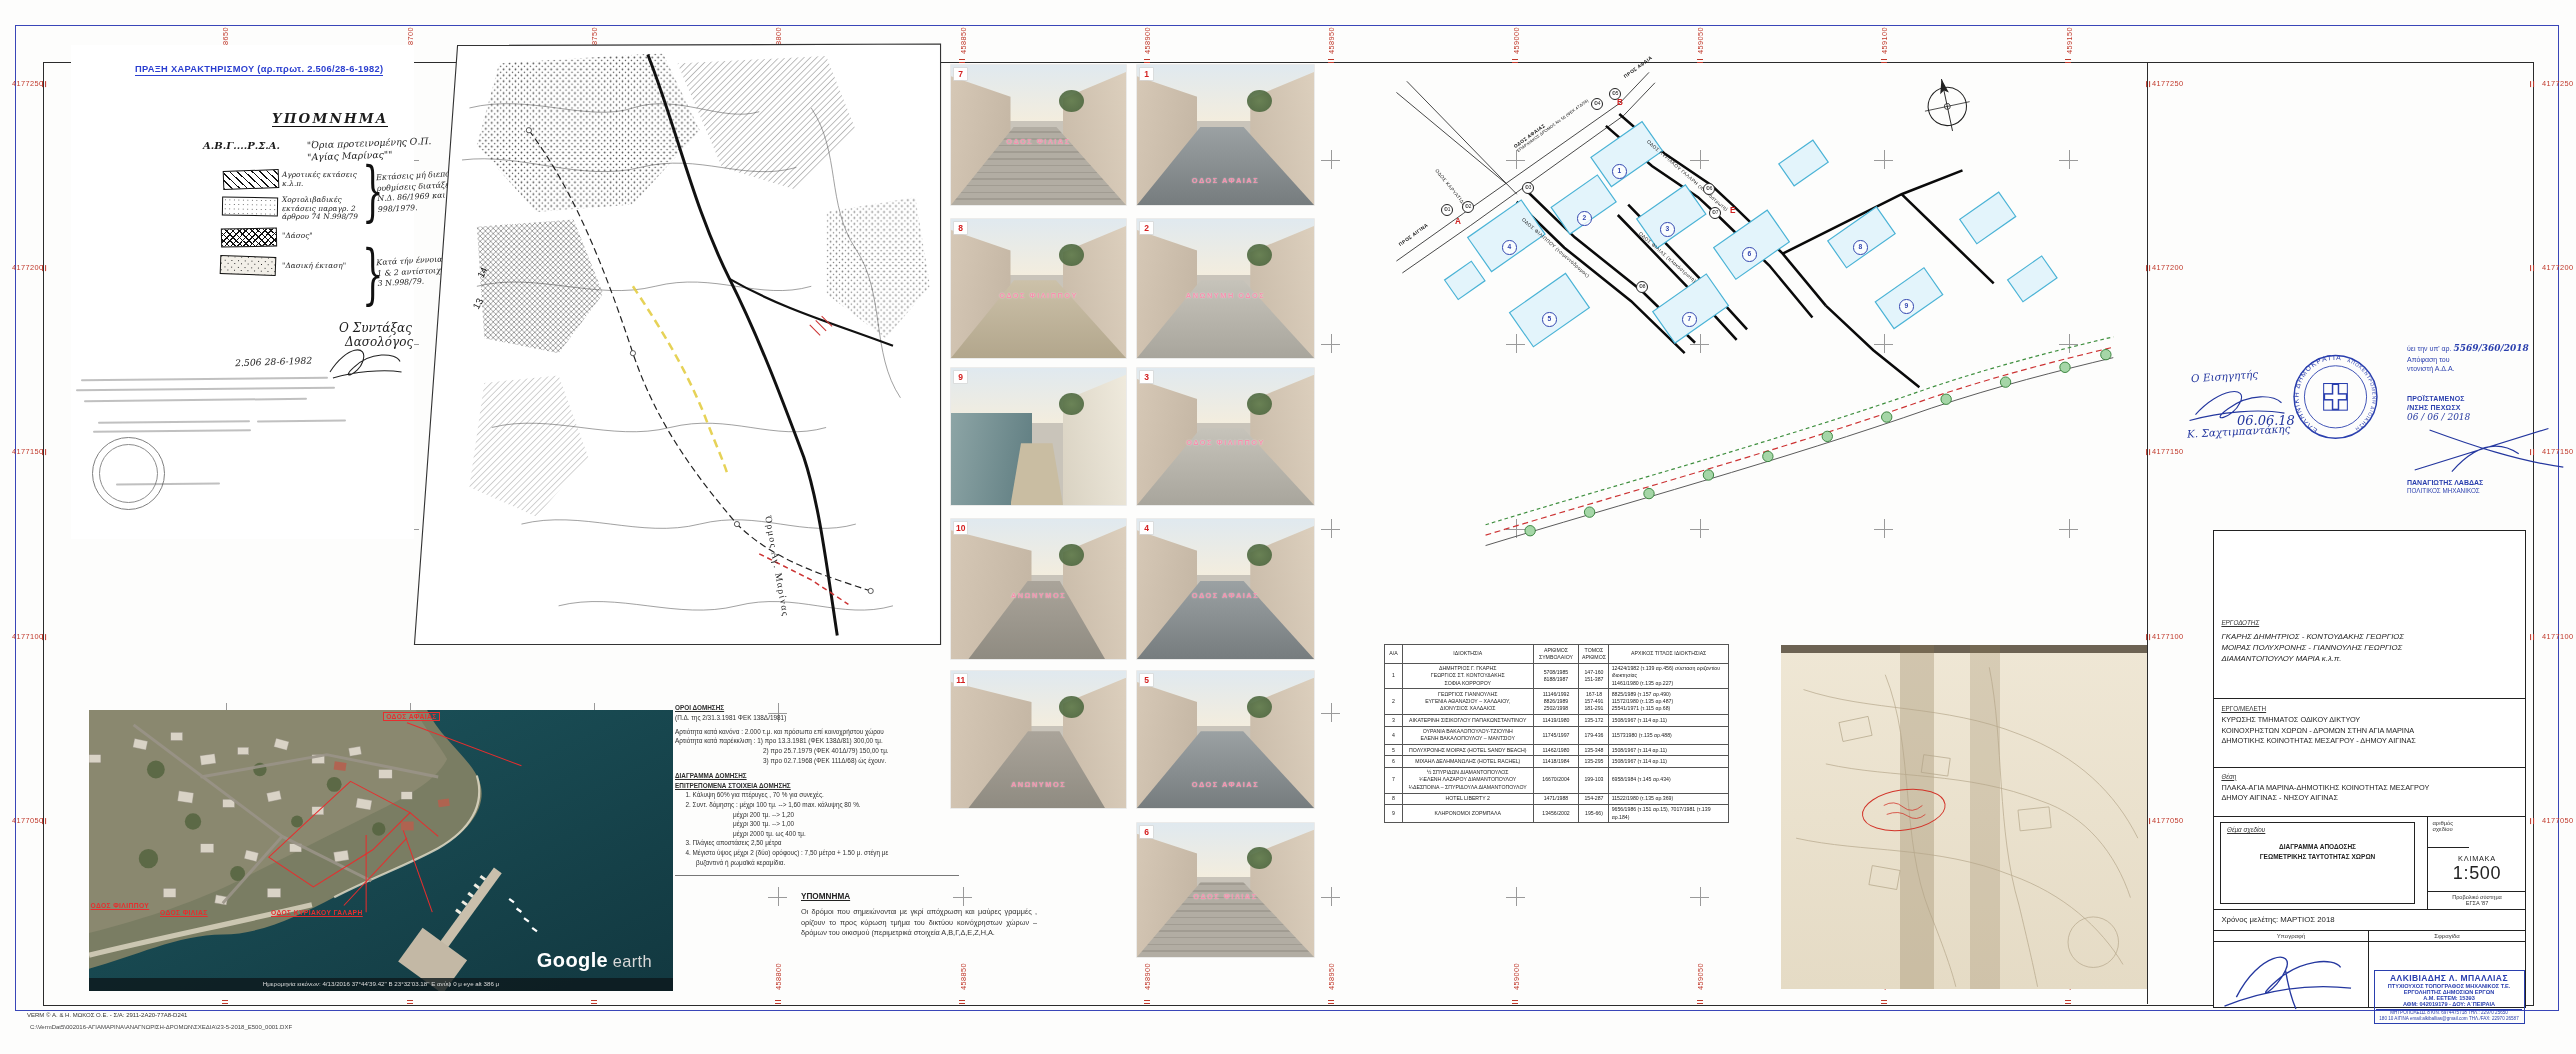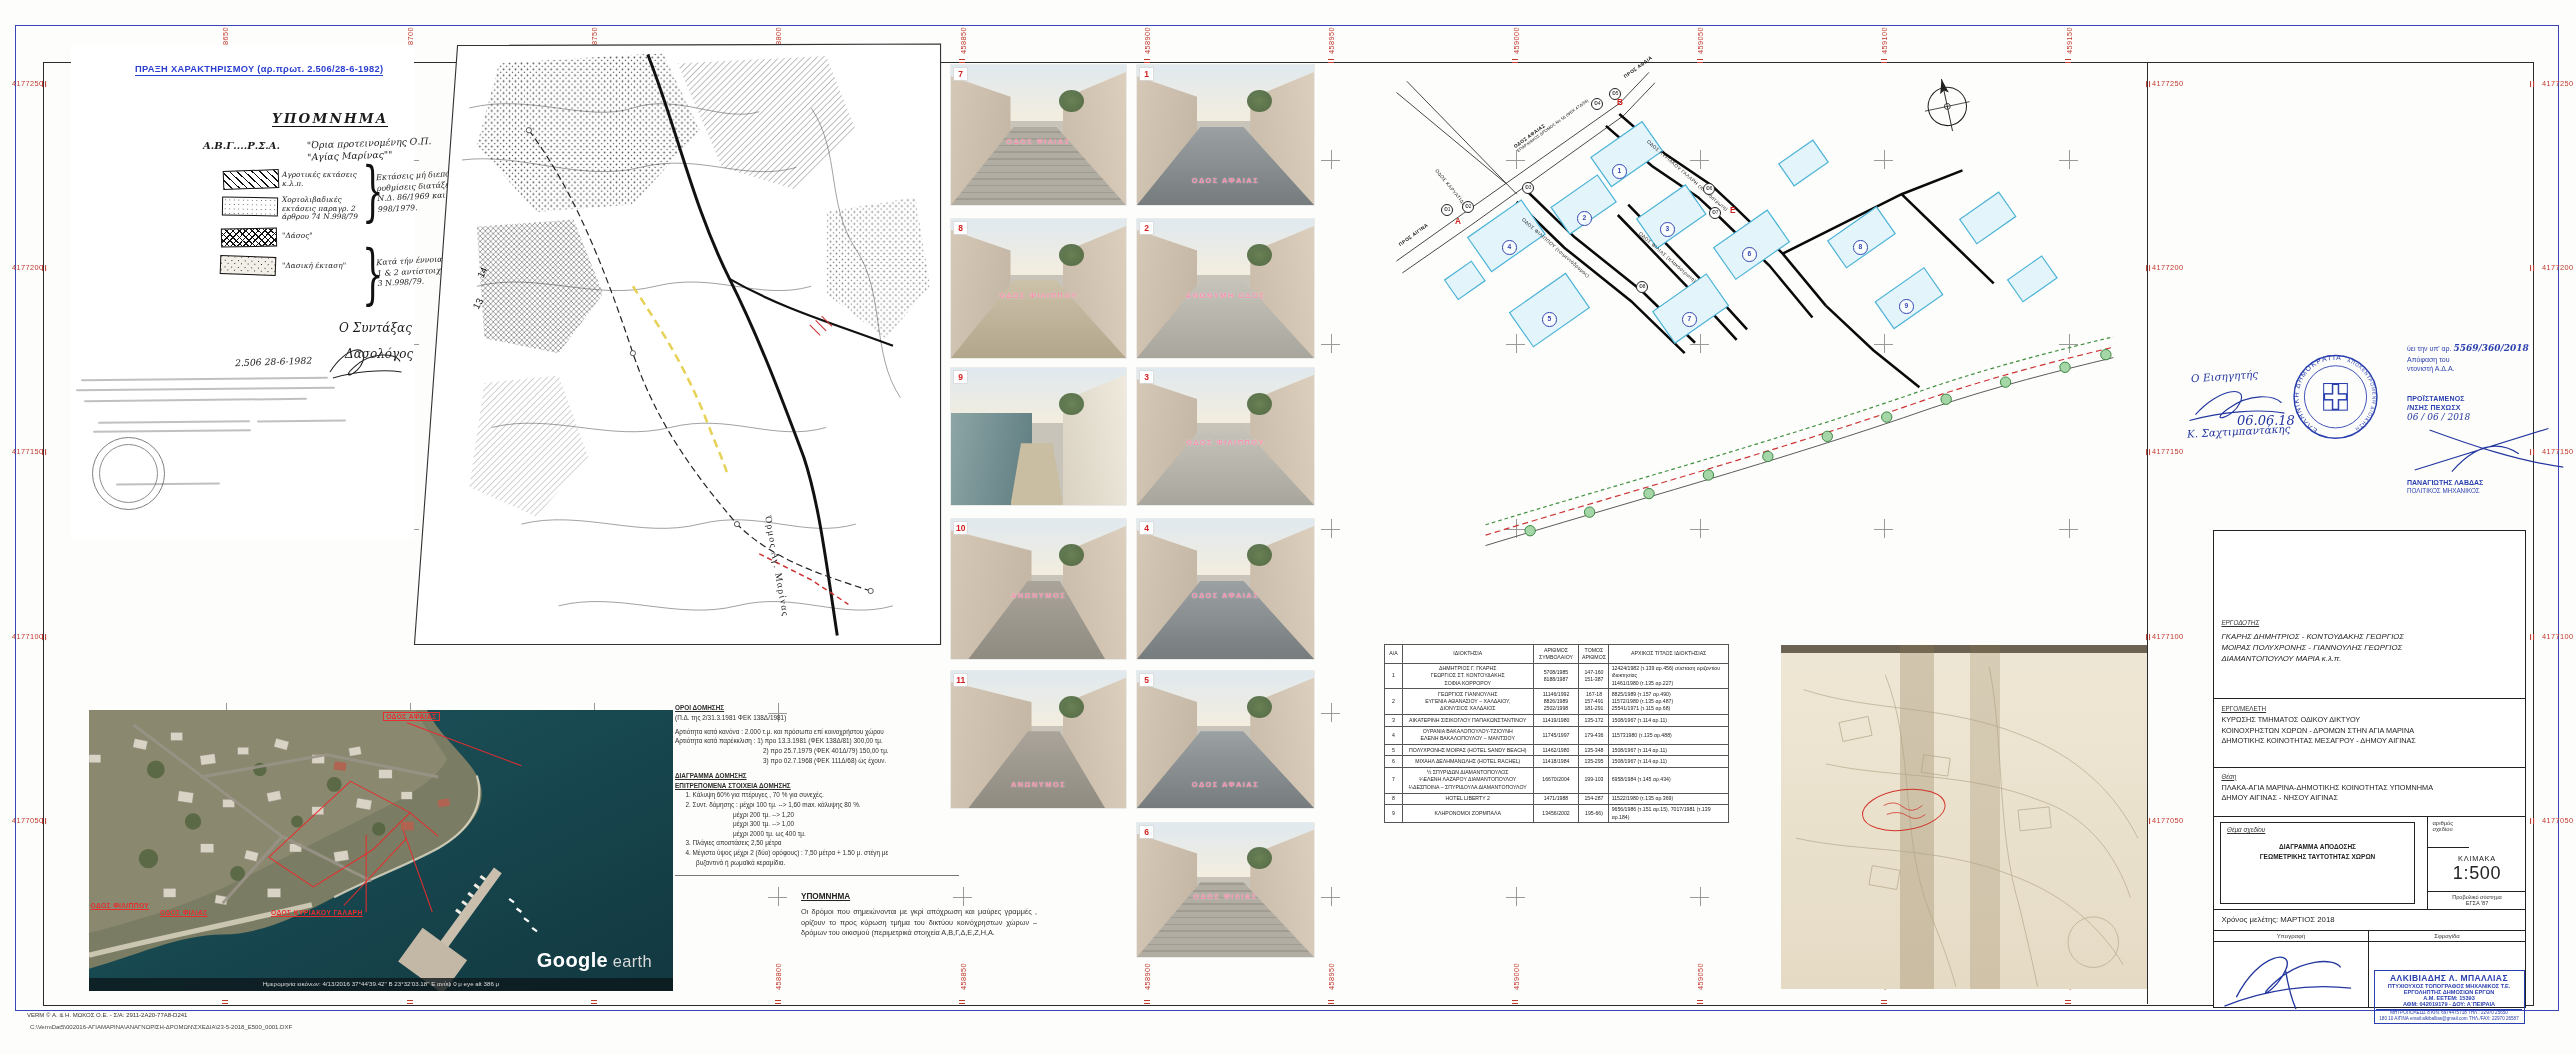--- a/index.html
+++ b/index.html
@@ -294,21 +294,21 @@
 
     <div class="swatch" style="left:149px;top:211px;transform:rotate(2deg);background:radial-gradient(#222 18%,transparent 19%) 0.7px 0.7px/6.7px 6.7px,radial-gradient(#222 14%,transparent 15%) 3.7px 3.7px/6.7px 6.7px,#f2efe8;"></div>
     <div class="abs hand sw-label" style="left:211px;top:217px;">"Δασική έκταση"</div>
 
     <div class="fd-brace" style="left:291px;top:125px;">}</div>
     <div class="abs hand fd-note" style="left:306px;top:125px;">Εκτάσεις μή διεπόμενες από ρυθμίσεις διατάξεων του Ν.Δ. 86/1969 και Ν. 998/1979.</div>
     <div class="fd-brace" style="left:291px;top:208px;">}</div>
     <div class="abs hand fd-note" style="left:306px;top:210px;">Κατά τήν έννοια τών παραγρ. 1 &amp; 2 αντίστοιχα του άρθρου 3 Ν.998/79.</div>
 
     <div class="abs hand fd-sig" style="left:268px;top:276px;">Ο Συντάξας</div>
-    <div class="abs hand fd-sig" style="left:274px;top:302px;font-style:italic;">Δασολόγος</div>
+    <div class="abs hand fd-sig" style="left:274px;top:290px;font-style:italic;">Δασολόγος</div>
     <svg class="abs" style="left:253px;top:297px;" width="82" height="42" viewBox="0 0 110 56">
       <path d="M8,40 C30,5 60,2 52,26 C46,44 20,52 40,34 C62,12 96,14 102,26 M12,48 C40,40 78,36 104,40" fill="none" stroke="#222" stroke-width="1.4"></path>
     </svg>
     <div class="abs hand" style="left:164px;top:311px;font-size:9.3px;transform:rotate(-2deg);">2.506   28-6-1982</div>
 
     <div class="smudge" style="left:10.4px;top:333px;width:247px;height:2.2px;"></div>
     <div class="smudge" style="left:4.5px;top:343px;width:259px;height:2.2px;"></div>
     <div class="smudge" style="left:13.4px;top:354px;width:223px;height:1.5px;"></div>
     <div class="smudge" style="left:27px;top:376px;width:152px;height:1.5px;"></div>
     <div class="smudge" style="left:22px;top:385px;width:158px;height:1.5px;"></div>
@@ -1000,21 +1000,21 @@
       <div class="nm">ΔΙΑΜΑΝΤΟΠΟΥΛΟΥ ΜΑΡΙΑ  κ.λ.π.</div>
     </div>
     <div class="sec tb-project">
       <div class="lab">ΕΡΓΟ/ΜΕΛΕΤΗ</div>
       <div class="nm" style="margin-top:3.7px;">ΚΥΡΩΣΗΣ ΤΜΗΜΑΤΟΣ ΟΔΙΚΟΥ ΔΙΚΤΥΟΥ</div>
       <div class="nm">ΚΟΙΝΟΧΡΗΣΤΩΝ ΧΩΡΩΝ - ΔΡΟΜΩΝ ΣΤΗΝ ΑΓΙΑ ΜΑΡΙΝΑ</div>
       <div class="nm">ΔΗΜΟΤΙΚΗΣ ΚΟΙΝΟΤΗΤΑΣ ΜΕΣΑΓΡΟΥ - ΔΗΜΟΥ ΑΙΓΙΝΑΣ</div>
     </div>
     <div class="sec tb-location">
       <div class="lab it">Θέση</div>
-      <div class="nm" style="margin-top:3px;">ΠΛΑΚΑ-ΑΓΙΑ ΜΑΡΙΝΑ-ΔΗΜΟΤΙΚΗΣ ΚΟΙΝΟΤΗΤΑΣ ΥΠΟΜΝΗΜΑ</div>
+      <div class="nm" style="margin-top:3px;">ΠΛΑΚΑ-ΑΓΙΑ ΜΑΡΙΝΑ-ΔΗΜΟΤΙΚΗΣ ΚΟΙΝΟΤΗΤΑΣ ΜΕΣΑΓΡΟΥ</div>
       <div class="nm">ΔΗΜΟΥ ΑΙΓΙΝΑΣ - ΝΗΣΟΥ  ΑΙΓΙΝΑΣ</div>
     </div>
     <div class="sec tb-subject"></div>
     <div class="tb-subj-box">
       <div class="lab it">Θέμα σχεδίου</div>
       <div class="c">ΔΙΑΓΡΑΜΜΑ ΑΠΟΔΟΣΗΣ</div>
       <div class="c2">ΓΕΩΜΕΤΡΙΚΗΣ ΤΑΥΤΟΤΗΤΑΣ ΧΩΡΩΝ</div>
     </div>
     <div class="tb-num">
       <div>αριθμός</div>

